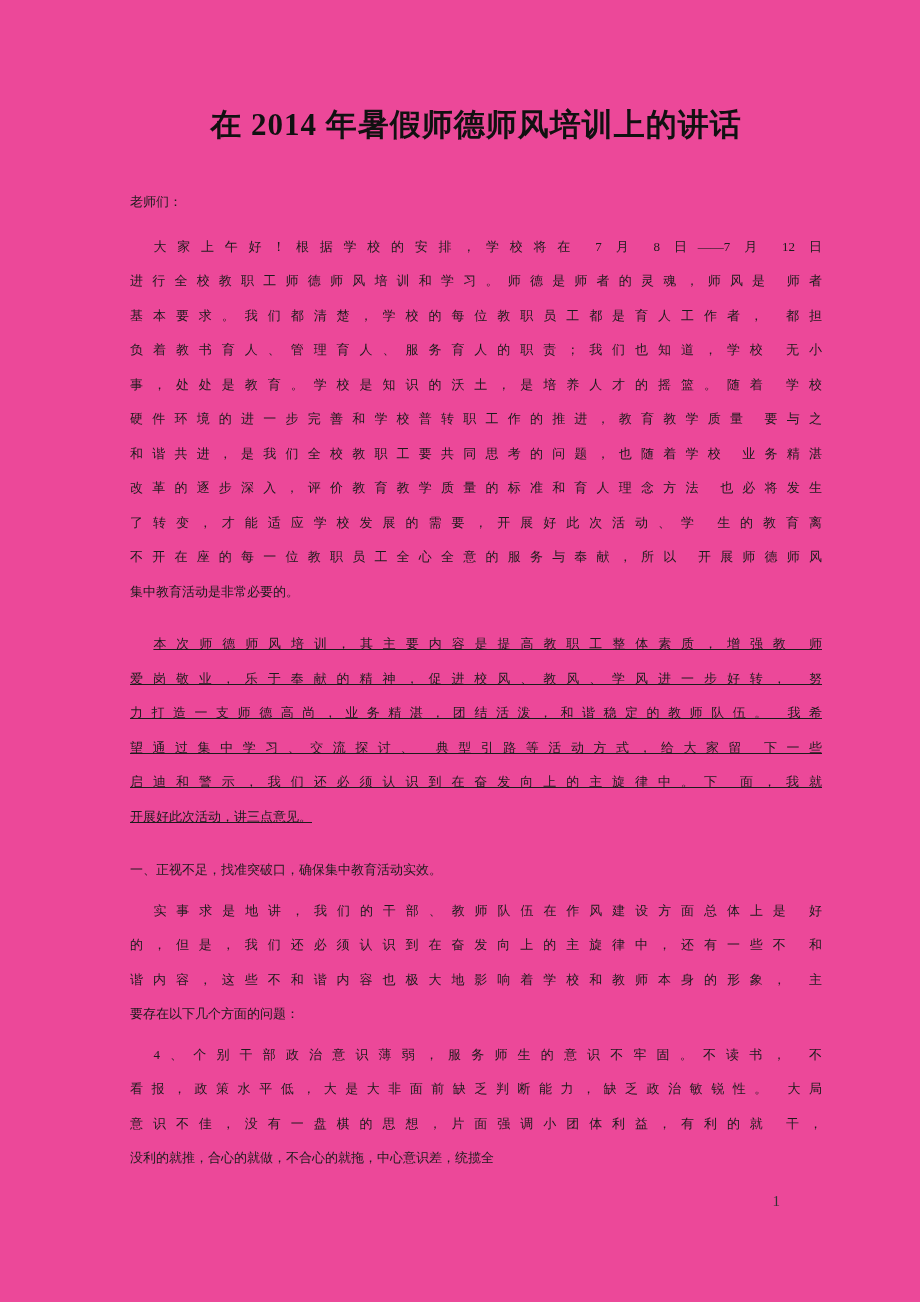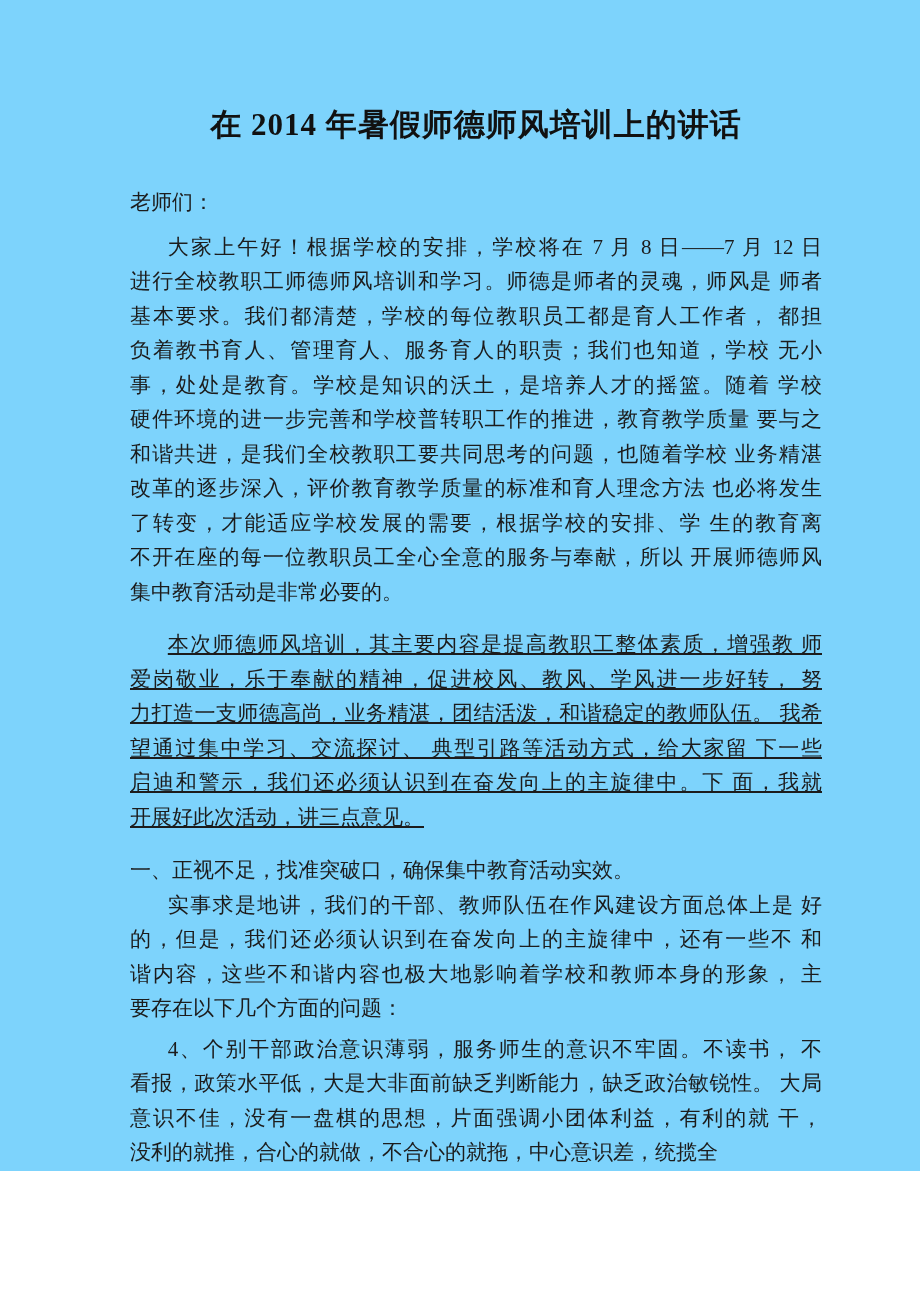--- a/index.html
+++ b/index.html
@@ -3,22 +3,22 @@
 <meta charset="utf-8">
 <style>
   html, body {
     margin: 0;
     padding: 0;
     background: #ffffff;
   }
   .page {
     position: relative;
     width: 920px;
-    height: 1171px;
-    background: #7dd3fc;
+    height: 1302px;
+    background: #ec4899;
     box-sizing: border-box;
     padding: 103px 98px 0 130px;
     overflow: hidden;
     color: #1c1c1c;
     font-family: "Liberation Serif", "DejaVu Serif", serif;
   }
   .title {
     margin: 0;
     font-size: 31px;
     font-weight: bold;
@@ -26,24 +26,24 @@
     text-align: center;
     letter-spacing: 1px;
     color: #111111;
   }
   .block { margin: 0; }
   
   .block.b0 { margin-top: 38px; }  
   .block.b1 { margin-top: 10px; }  
   .block.b2 { margin-top: 18px; text-decoration: underline; }  
   .block.b3 { margin-top: 19px;  }  
-  .block.b4 {  }  
+  .block.b4 { margin-top: 6px;  }  
   .block.b5 { margin-top: 6px;  }  
   .doc-line {
-    font-size: 21px;
+    font-size: 13px;
     line-height: 34.5px;
     white-space: pre-wrap;
     text-align: justify;
     text-align-last: justify;
     color: #1c1c1c;
   }
   .doc-line.last,
   .block.salutation .doc-line,
   .block.heading .doc-line {
     text-align: left;
@@ -74,21 +74,21 @@
       </div>
       <div class="block b1 para">
         <div class="doc-line first">大家上午好！根据学校的安排，学校将在 7 月 8 日——7 月 12 日</div>
         <div class="doc-line">进行全校教职工师德师风培训和学习。师德是师者的灵魂，师风是 师者</div>
         <div class="doc-line">基本要求。我们都清楚，学校的每位教职员工都是育人工作者， 都担</div>
         <div class="doc-line">负着教书育人、管理育人、服务育人的职责；我们也知道，学校 无小</div>
         <div class="doc-line">事，处处是教育。学校是知识的沃土，是培养人才的摇篮。随着 学校</div>
         <div class="doc-line">硬件环境的进一步完善和学校普转职工作的推进，教育教学质量 要与之</div>
         <div class="doc-line">和谐共进，是我们全校教职工要共同思考的问题，也随着学校 业务精湛</div>
         <div class="doc-line">改革的逐步深入，评价教育教学质量的标准和育人理念方法 也必将发生</div>
-        <div class="doc-line">了转变，才能适应学校发展的需要，根据学校的安排、学 生的教育离</div>
+        <div class="doc-line">了转变，才能适应学校发展的需要，开展好此次活动、学 生的教育离</div>
         <div class="doc-line">不开在座的每一位教职员工全心全意的服务与奉献，所以 开展师德师风</div>
         <div class="doc-line last">集中教育活动是非常必要的。</div>
       </div>
       <div class="block b2 para">
         <div class="doc-line first">本次师德师风培训，其主要内容是提高教职工整体素质，增强教 师</div>
         <div class="doc-line">爱岗敬业，乐于奉献的精神，促进校风、教风、学风进一步好转， 努</div>
         <div class="doc-line">力打造一支师德高尚，业务精湛，团结活泼，和谐稳定的教师队伍。 我希</div>
         <div class="doc-line">望通过集中学习、交流探讨、 典型引路等活动方式，给大家留 下一些</div>
         <div class="doc-line">启迪和警示，我们还必须认识到在奋发向上的主旋律中。下 面，我就</div>
         <div class="doc-line last">开展好此次活动，讲三点意见。</div>

